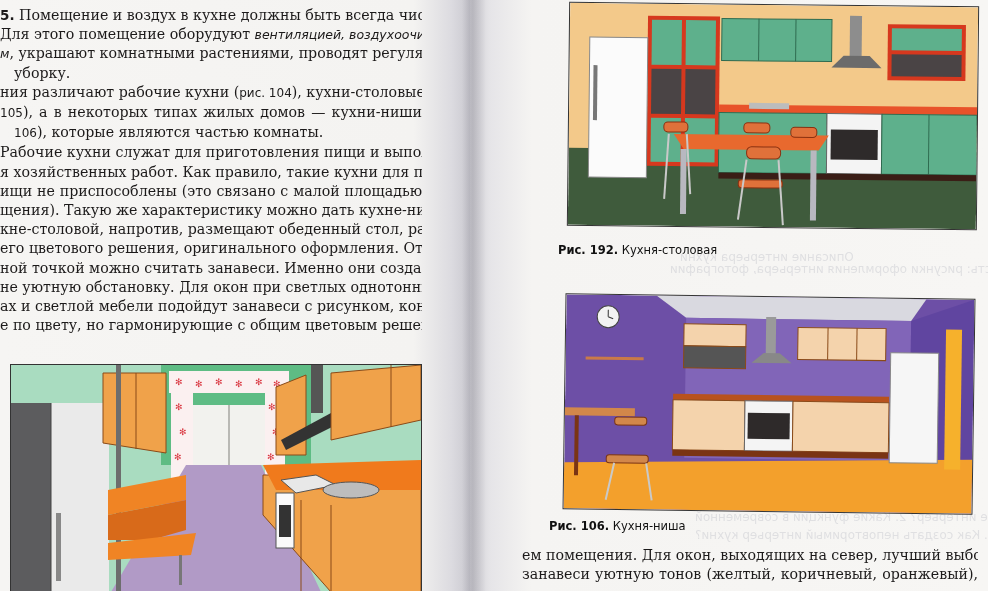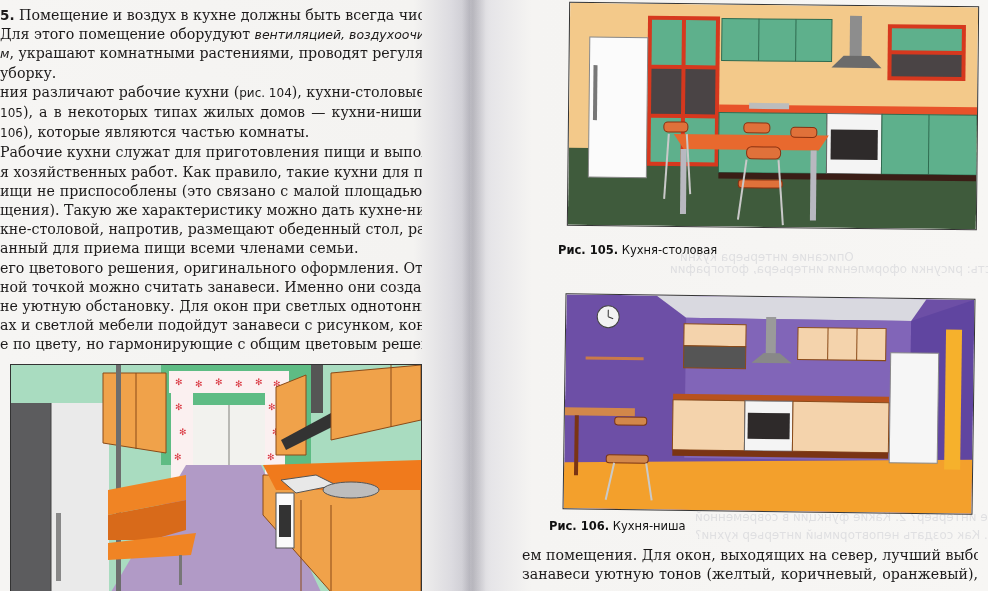--- a/index.html
+++ b/index.html
@@ -4,21 +4,21 @@
 <style>
   html,body{margin:0;padding:0;}
   body{width:988px;height:591px;overflow:hidden;background:#f4f3f1;position:relative;font-family:"DejaVu Serif","Liberation Serif",serif;color:#1c1a1a;}
   .page{position:absolute;top:0;height:591px;overflow:hidden;}
   .page-left{left:0;width:470px;background:linear-gradient(to right,#f6f5f3 0,#f4f3f1 88%,#dcdbe0 96%,#c9c8cf 100%);}
   .page-right{left:470px;width:518px;background:linear-gradient(to right,#cfced4 0,#e6e5e8 4%,#f5f4f2 12%,#f7f6f4 100%);}
   .gutter{position:absolute;left:462px;top:0;width:24px;height:591px;background:linear-gradient(to right,rgba(0,0,0,0) 0,rgba(90,88,100,.22) 45%,rgba(0,0,0,0) 100%);}
   .text-block{position:absolute;left:0;top:6px;width:422px;font-size:14.2px;line-height:19.2px;}
   .text-block p{margin:0;}
   .line{white-space:nowrap;overflow:hidden;display:block;text-align:justify;text-align-last:justify;}
-  .line.last{text-align-last:left;}
+  .line.last{text-align-last:left;margin-left:14px;}
   .num{font-family:"DejaVu Sans","Liberation Sans",sans-serif;font-weight:bold;font-size:13.5px;}
   .term{font-family:"DejaVu Sans","Liberation Sans",sans-serif;font-style:italic;font-size:12.5px;}
   .ref{font-family:"DejaVu Sans","Liberation Sans",sans-serif;font-size:12px;}
   .fig{position:absolute;border:1px solid #333;overflow:hidden;}
   .caption{position:absolute;font-family:"DejaVu Sans","Liberation Sans",sans-serif;font-size:11.5px;color:#111;}
   .caption b{font-weight:bold;}
   .bottom-text{position:absolute;left:522px;top:546px;width:456px;font-size:14.2px;line-height:19.2px;}
   .bleed{position:absolute;color:rgba(70,80,110,.13);font-family:"DejaVu Sans","Liberation Sans",sans-serif;font-size:12px;transform:scaleX(-1);white-space:nowrap;}
 </style>
 </head>
@@ -36,21 +36,20 @@
       <span class="line"><span>ния различают рабочие кухни (</span><span class="ref">рис. 104</span><span>), кухни-столовые</span></span>
       <span class="line"><span class="ref">105</span><span>), а в некоторых типах жилых домов — кухни-ниши</span></span>
       <span class="line last"><span class="ref">106</span><span>), которые являются частью комнаты.</span></span>
     </p>
     <p>
       <span class="line">   Рабочие кухни служат для приготовления пищи и выпол-</span>
       <span class="line">я хозяйственных работ. Как правило, такие кухни для прие-</span>
       <span class="line">ищи не приспособлены (это связано с малой площадью</span>
       <span class="line">щения). Такую же характеристику можно дать кухне-нише.</span>
       <span class="line">кне-столовой, напротив, размещают обеденный стол, рас-</span>
-      <span class="line last">анный для приема пищи всеми членами семьи.</span>
     </p>
     <p>
       <span class="line">его цветового решения, оригинального оформления. От-</span>
       <span class="line">ной точкой можно считать занавеси. Именно они создадут</span>
       <span class="line">не уютную обстановку. Для окон при светлых однотонных</span>
       <span class="line">ах и светлой мебели подойдут занавеси с рисунком, контра-</span>
       <span class="line">е по цвету, но гармонирующие с общим цветовым решени-</span>
     </p>
   </div>
 
@@ -155,21 +154,21 @@
       </g>
       <g stroke="#c9c9c9" stroke-width="2">
         <line x1="100" y1="130" x2="96" y2="195"></line>
           <line x1="118" y1="130" x2="122" y2="190"></line>
         <line x1="178" y1="155" x2="170" y2="215"></line>
           <line x1="210" y1="155" x2="215" y2="220"></line>
       </g>
     </svg>
   </div>
   <div class="caption" style="left:88px;top:243px;">
-    <b>Рис. 105.</b><span> Кухня-столовая</span>
+    <b>Рис. 192.</b><span> Кухня-столовая</span>
   </div>
 
   <div class="fig" style="left:94px;top:296px;width:408px;height:214px;transform:rotate(0.8deg);">
     <svg width="408" height="214" viewBox="0 0 408 214">
       <rect x="0" y="0" width="408" height="214" fill="#6d4fa6"></rect>
       <polygon points="90,0 360,0 345,22 120,22" fill="#d9d9e0"></polygon>
       <rect x="120" y="22" width="225" height="140" fill="#8165b8"></rect>
       <polygon points="345,22 408,0 408,175 345,160" fill="#6045a0"></polygon>
       <polygon points="0,168 408,160 408,214 0,214" fill="#f3a02c"></polygon>
       <circle cx="42" cy="22" r="11" fill="#f2f2f2" stroke="#444"></circle>

